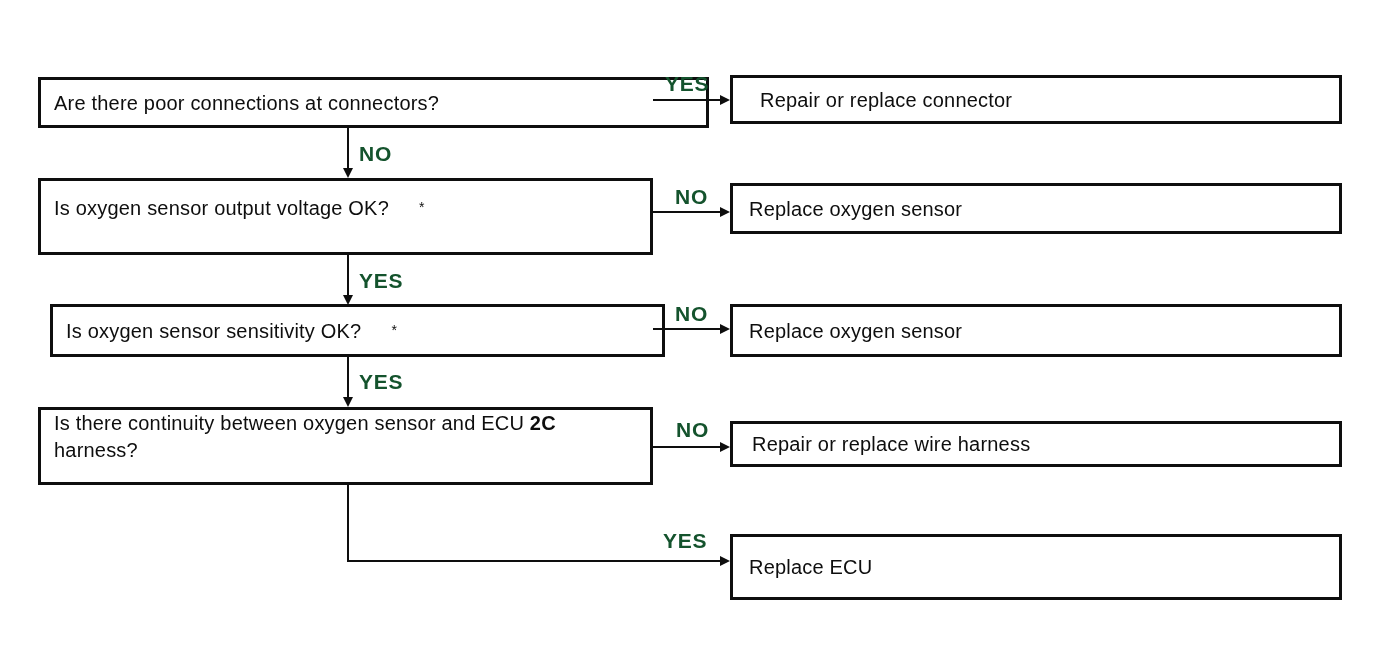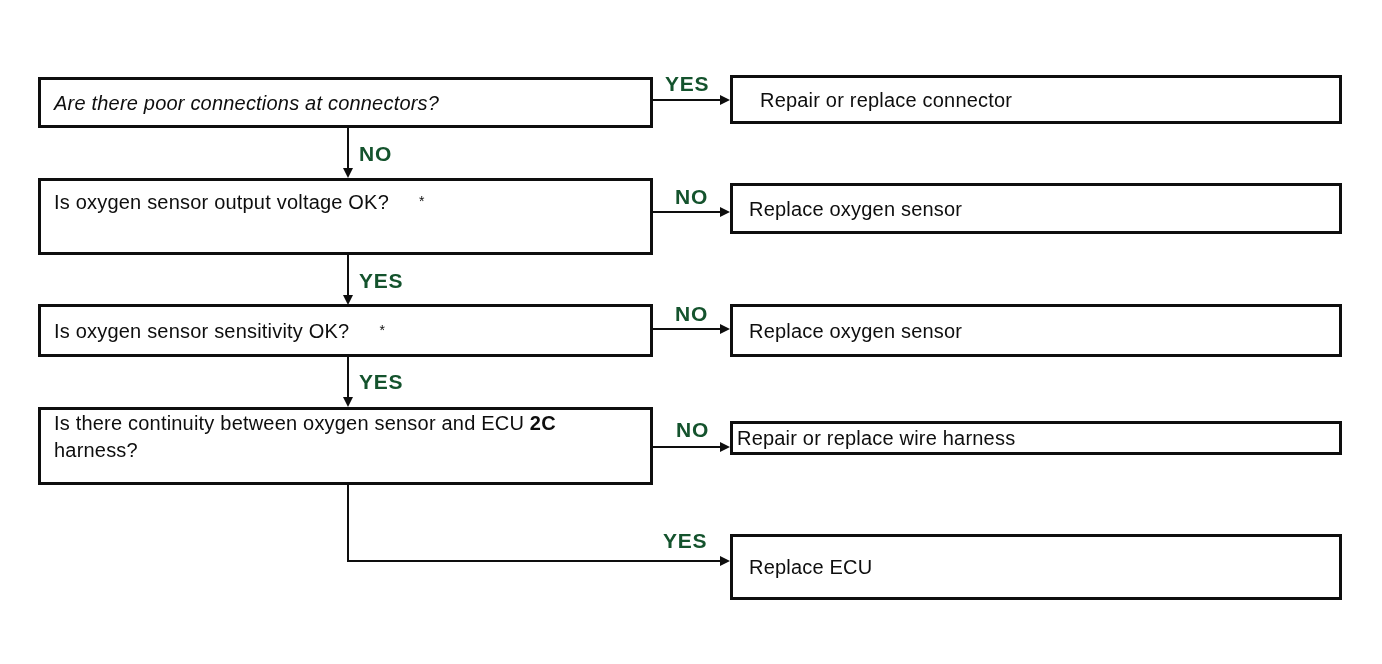--- a/index.html
+++ b/index.html
@@ -19,29 +19,29 @@
     background: #ffffff;
     display: flex;
     align-items: center;
     padding: 0 13px;
     font-size: 20px;
     letter-spacing: 0.2px;
     line-height: 24px;
   }
   .box.topalign { align-items: flex-start; }
   
-  .q1 { left: 38px;  top: 77px;  width: 615px; height: 51px; font-style: italic; }
-  .q2 { left: 38px;  top: 178px; width: 615px; height: 77px; padding-top: 8px; }
-  .q3 { left: 38px;  top: 304px; width: 615px; height: 53px; }
+  .q1 { left: 38px;  top: 77px;  width: 671px; height: 51px; }
+  .q2 { left: 38px;  top: 178px; width: 615px; height: 77px; padding-top: 14px; }
+  .q3 { left: 50px;  top: 304px; width: 615px; height: 53px; }
   .q4 { left: 38px;  top: 407px; width: 615px; height: 78px; line-height: 27px; }
   
   .a1 { left: 730px; top: 75px;  width: 612px; height: 49px; padding-left: 27px; }
   .a2 { left: 730px; top: 183px; width: 612px; height: 51px; padding-left: 16px; }
   .a3 { left: 730px; top: 304px; width: 612px; height: 53px; padding-left: 16px; }
-  .a4 { left: 730px; top: 421px; width: 612px; height: 34px; padding-left: 4px; text-align: center; }
+  .a4 { left: 730px; top: 421px; width: 612px; height: 46px; padding-left: 19px; text-align: center; }
   .a5 { left: 730px; top: 534px; width: 612px; height: 66px; padding-left: 16px; }
   .mark {
     font-size: 14px;
     margin-left: 30px;
     vertical-align: 3px;
   }
   .hline { position: absolute; height: 2px; background: #0e0e0e; }
   .vline { position: absolute; width: 2px;  background: #0e0e0e; }
   .h1 { left: 653px; top: 99px;  width: 67px; }
   .h2 { left: 653px; top: 211px; width: 67px; }

